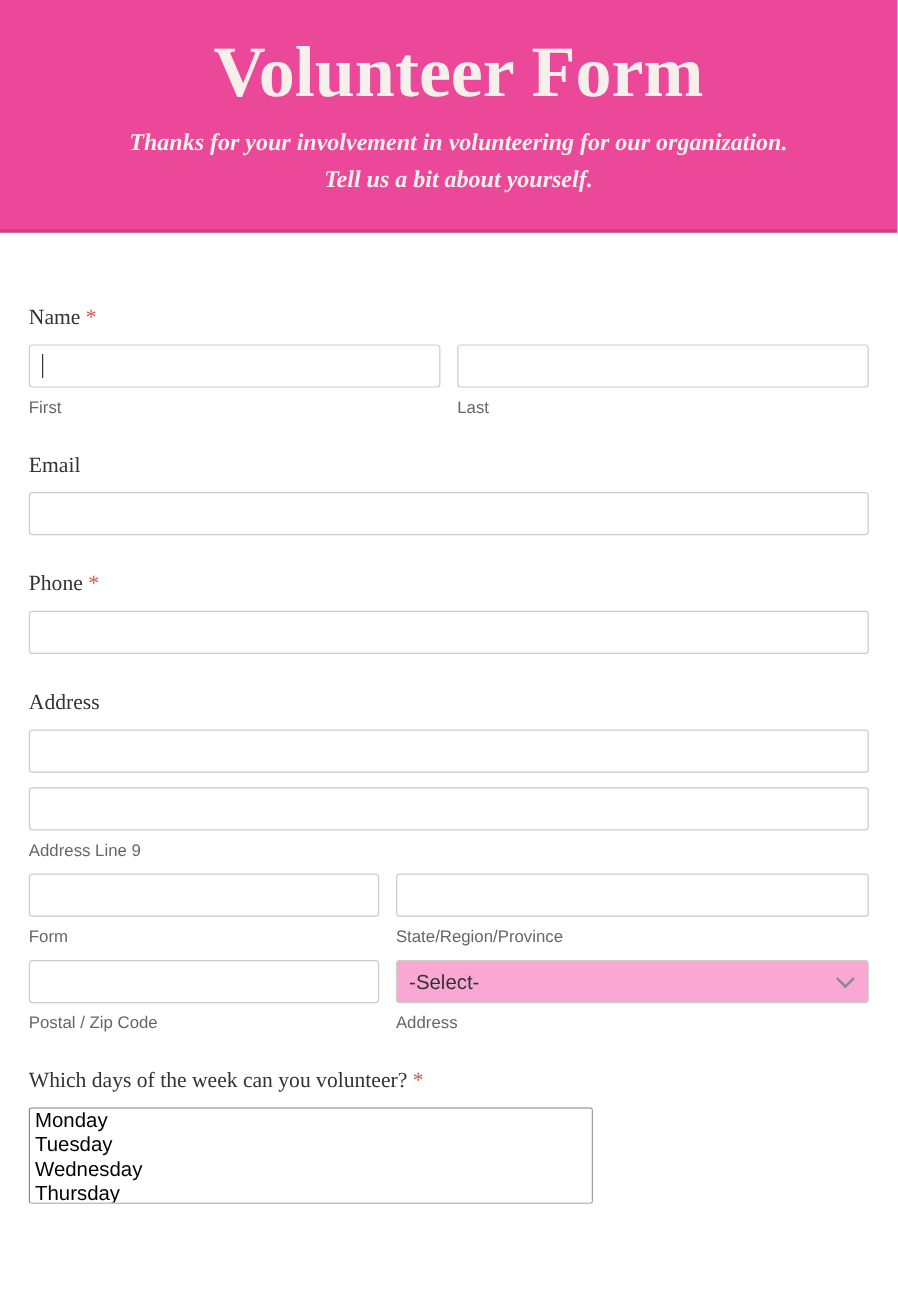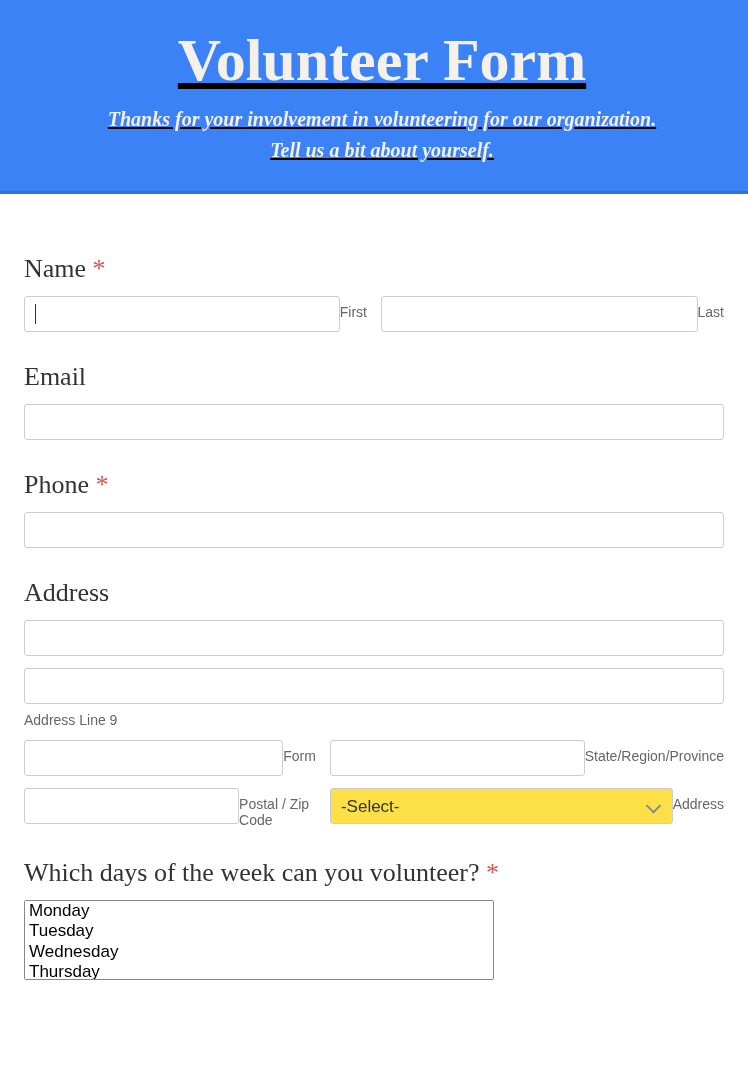--- a/index.html
+++ b/index.html
@@ -2,25 +2,24 @@
 <html><head>
   <meta charset="utf-8">
   <style>
     * { box-sizing: border-box; margin: 0; padding: 0; }
     body {
       font-family: -apple-system, BlinkMacSystemFont, "Segoe UI", Helvetica, Arial, sans-serif;
       background: #fff;
       width: 748px;
     }
     .header {
-      background: #3b82f6;
+      background: #ec4899;
       padding: 30px 4px 25px 20px;
       text-align: center;
       border-bottom: 3px solid rgba(0,0,0,0.12);
-      text-decoration: underline;
     }
     .header-title {
       font-family: "Brush Script MT", cursive;
       font-size: 60px;
       font-weight: bold;
       color: #f5f1ea;
       line-height: 1;
       margin-bottom: 14px;
     }
     .header-subtitle {
@@ -32,35 +31,36 @@
       line-height: 1.55;
     }
     .form-body {
       padding: 60px 24px 24px 24px;
     }
     .field-group {
       margin-bottom: 30px;
     }
     .field-label {
       font-family: Georgia, "Times New Roman", serif;
-      font-size: 26px;
+      font-size: 18px;
       color: #333;
       margin-bottom: 12px;
       display: block;
     }
     .required {
       color: #d9534f;
     }
     .row {
       display: flex;
       gap: 14px;
     }
     .col {
       flex: 1;
       display: flex;
+      flex-direction: column;
       justify-content: flex-end;
     }
     input[type="text"], .text-input {
       width: 100%;
       height: 36px;
       border: 1px solid #ccc;
       border-radius: 3px;
       padding: 6px 10px;
       font-size: 15px;
       background: #fff;
@@ -80,21 +80,21 @@
       position: relative;
       width: 100%;
     }
     select.country-select {
       width: 100%;
       height: 36px;
       border: 1px solid #ccc;
       border-radius: 3px;
       padding: 6px 32px 6px 10px;
       font-size: 17px;
-      background: #fde047;
+      background: #f9a8d4;
       appearance: none;
       -webkit-appearance: none;
       color: #333;
     }
     .select-wrap::after {
       content: "";
       position: absolute;
       right: 14px;
       top: 50%;
       width: 9px;

